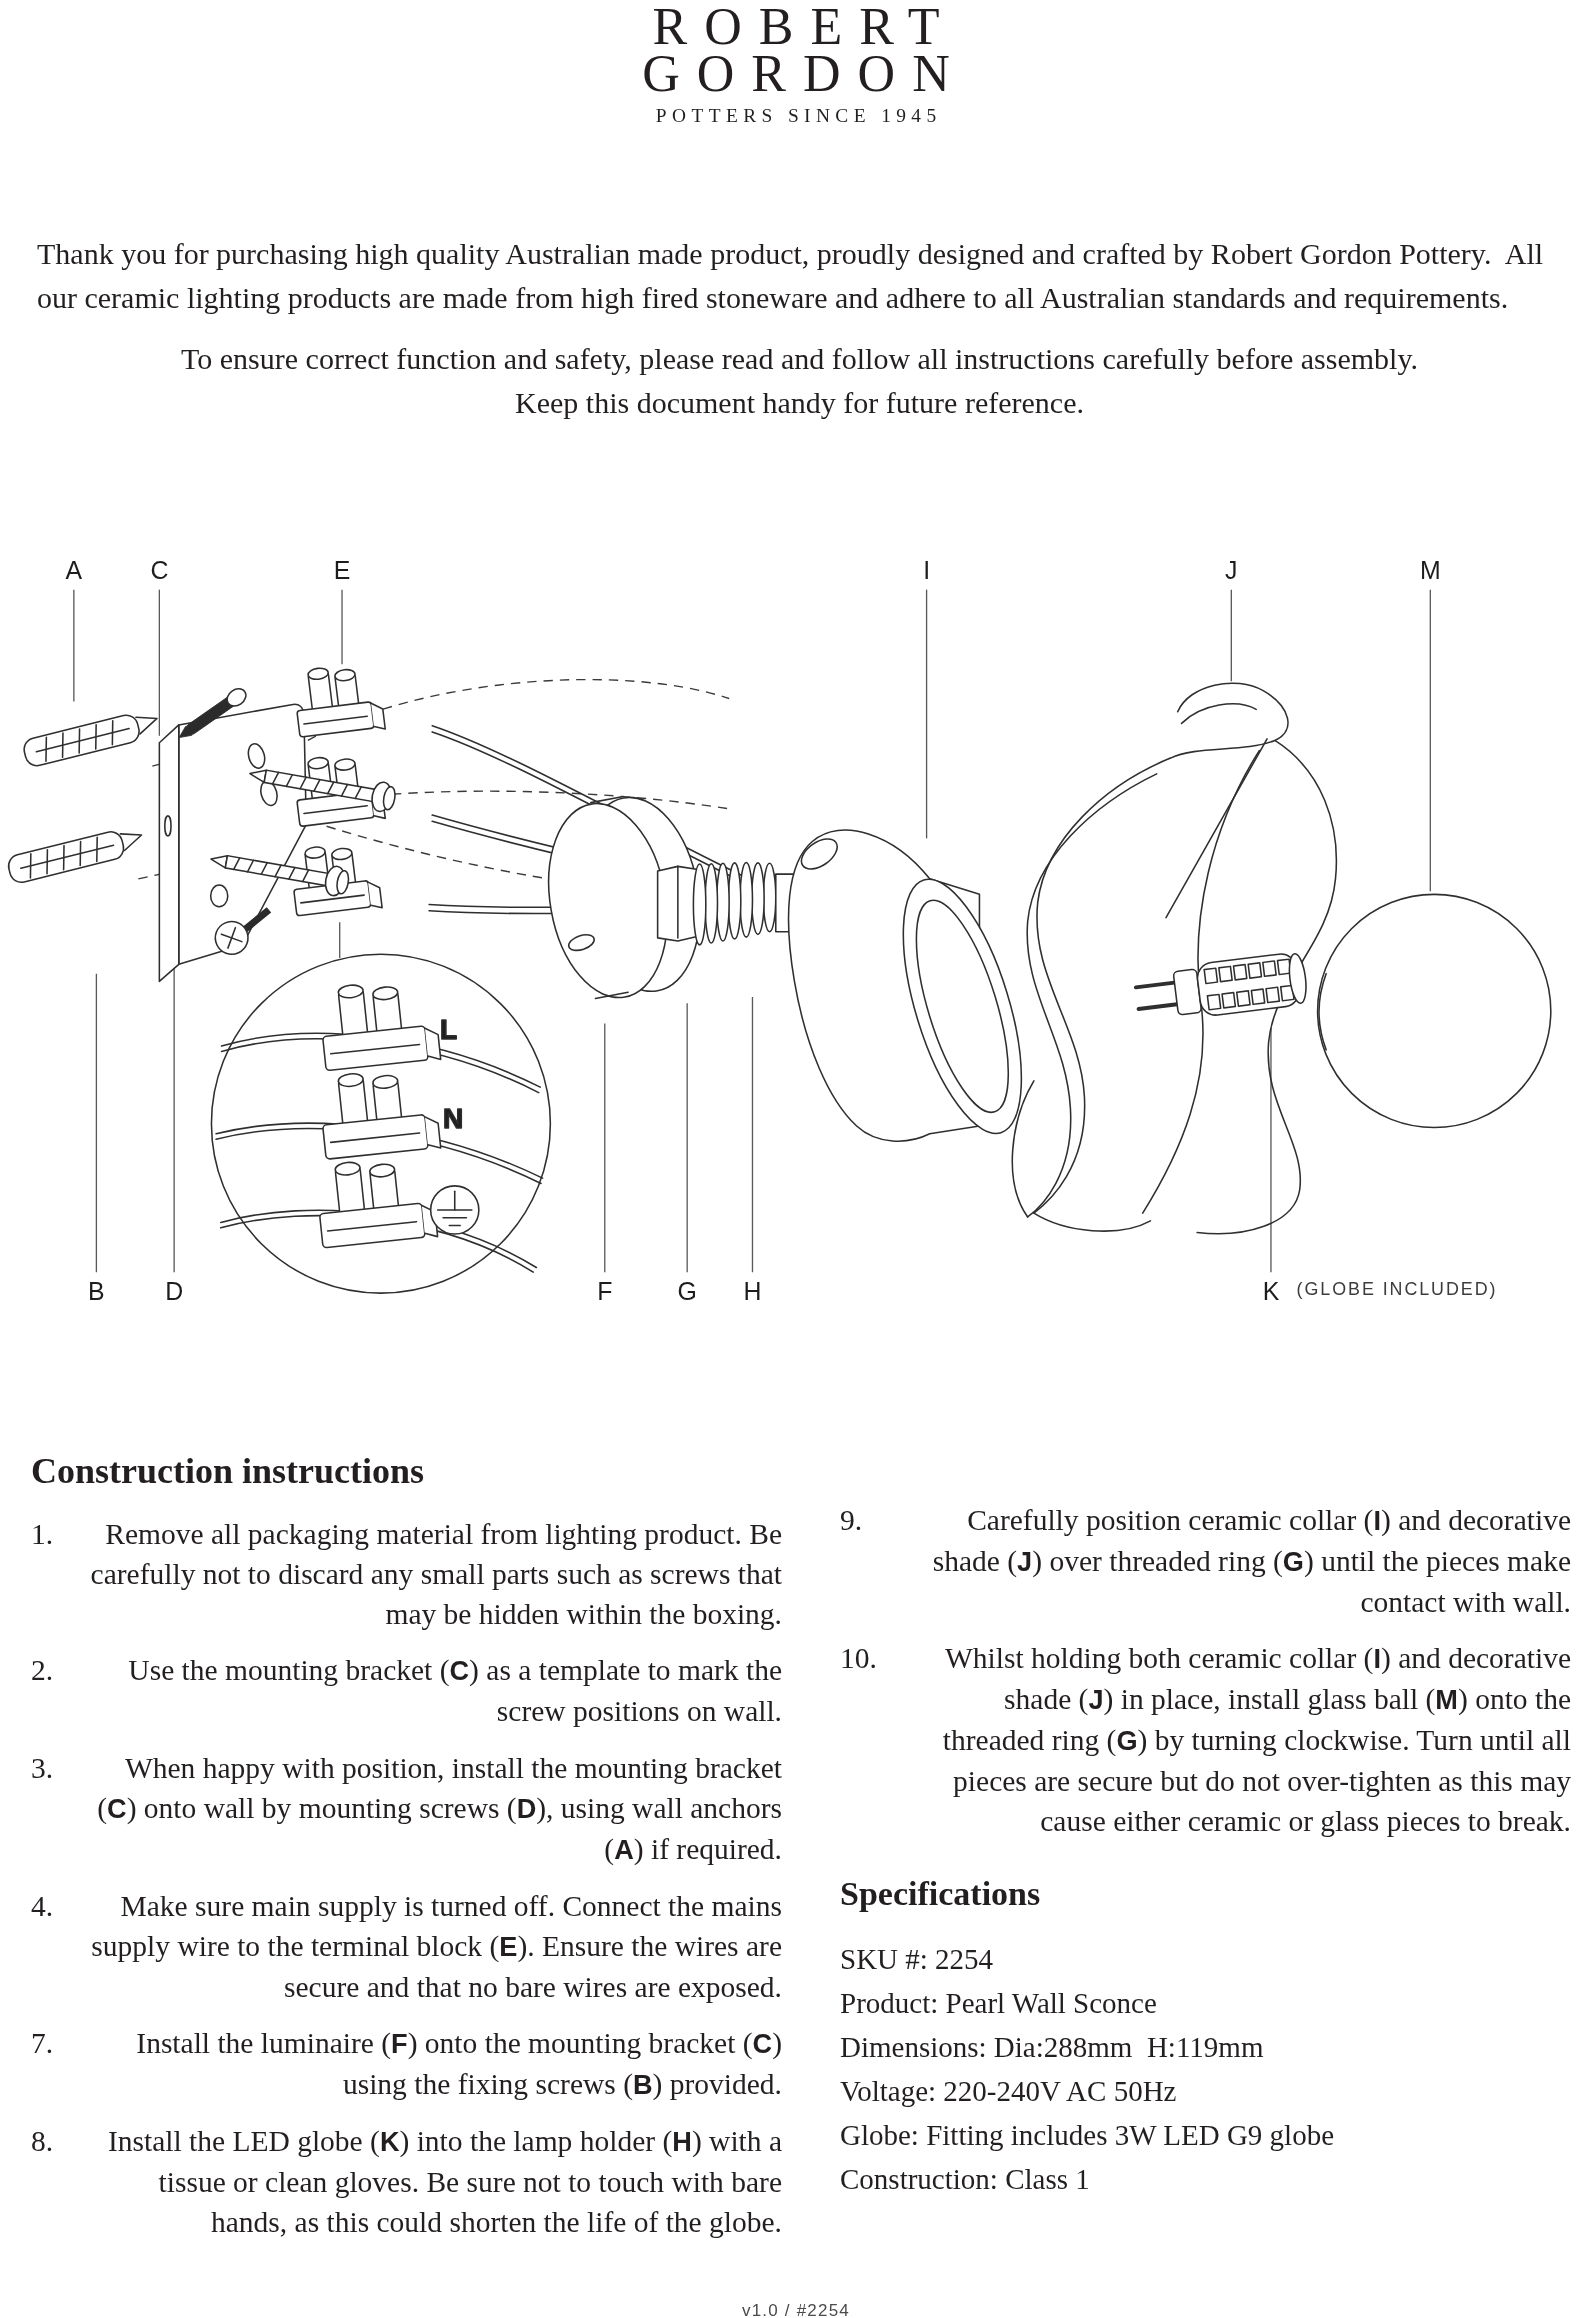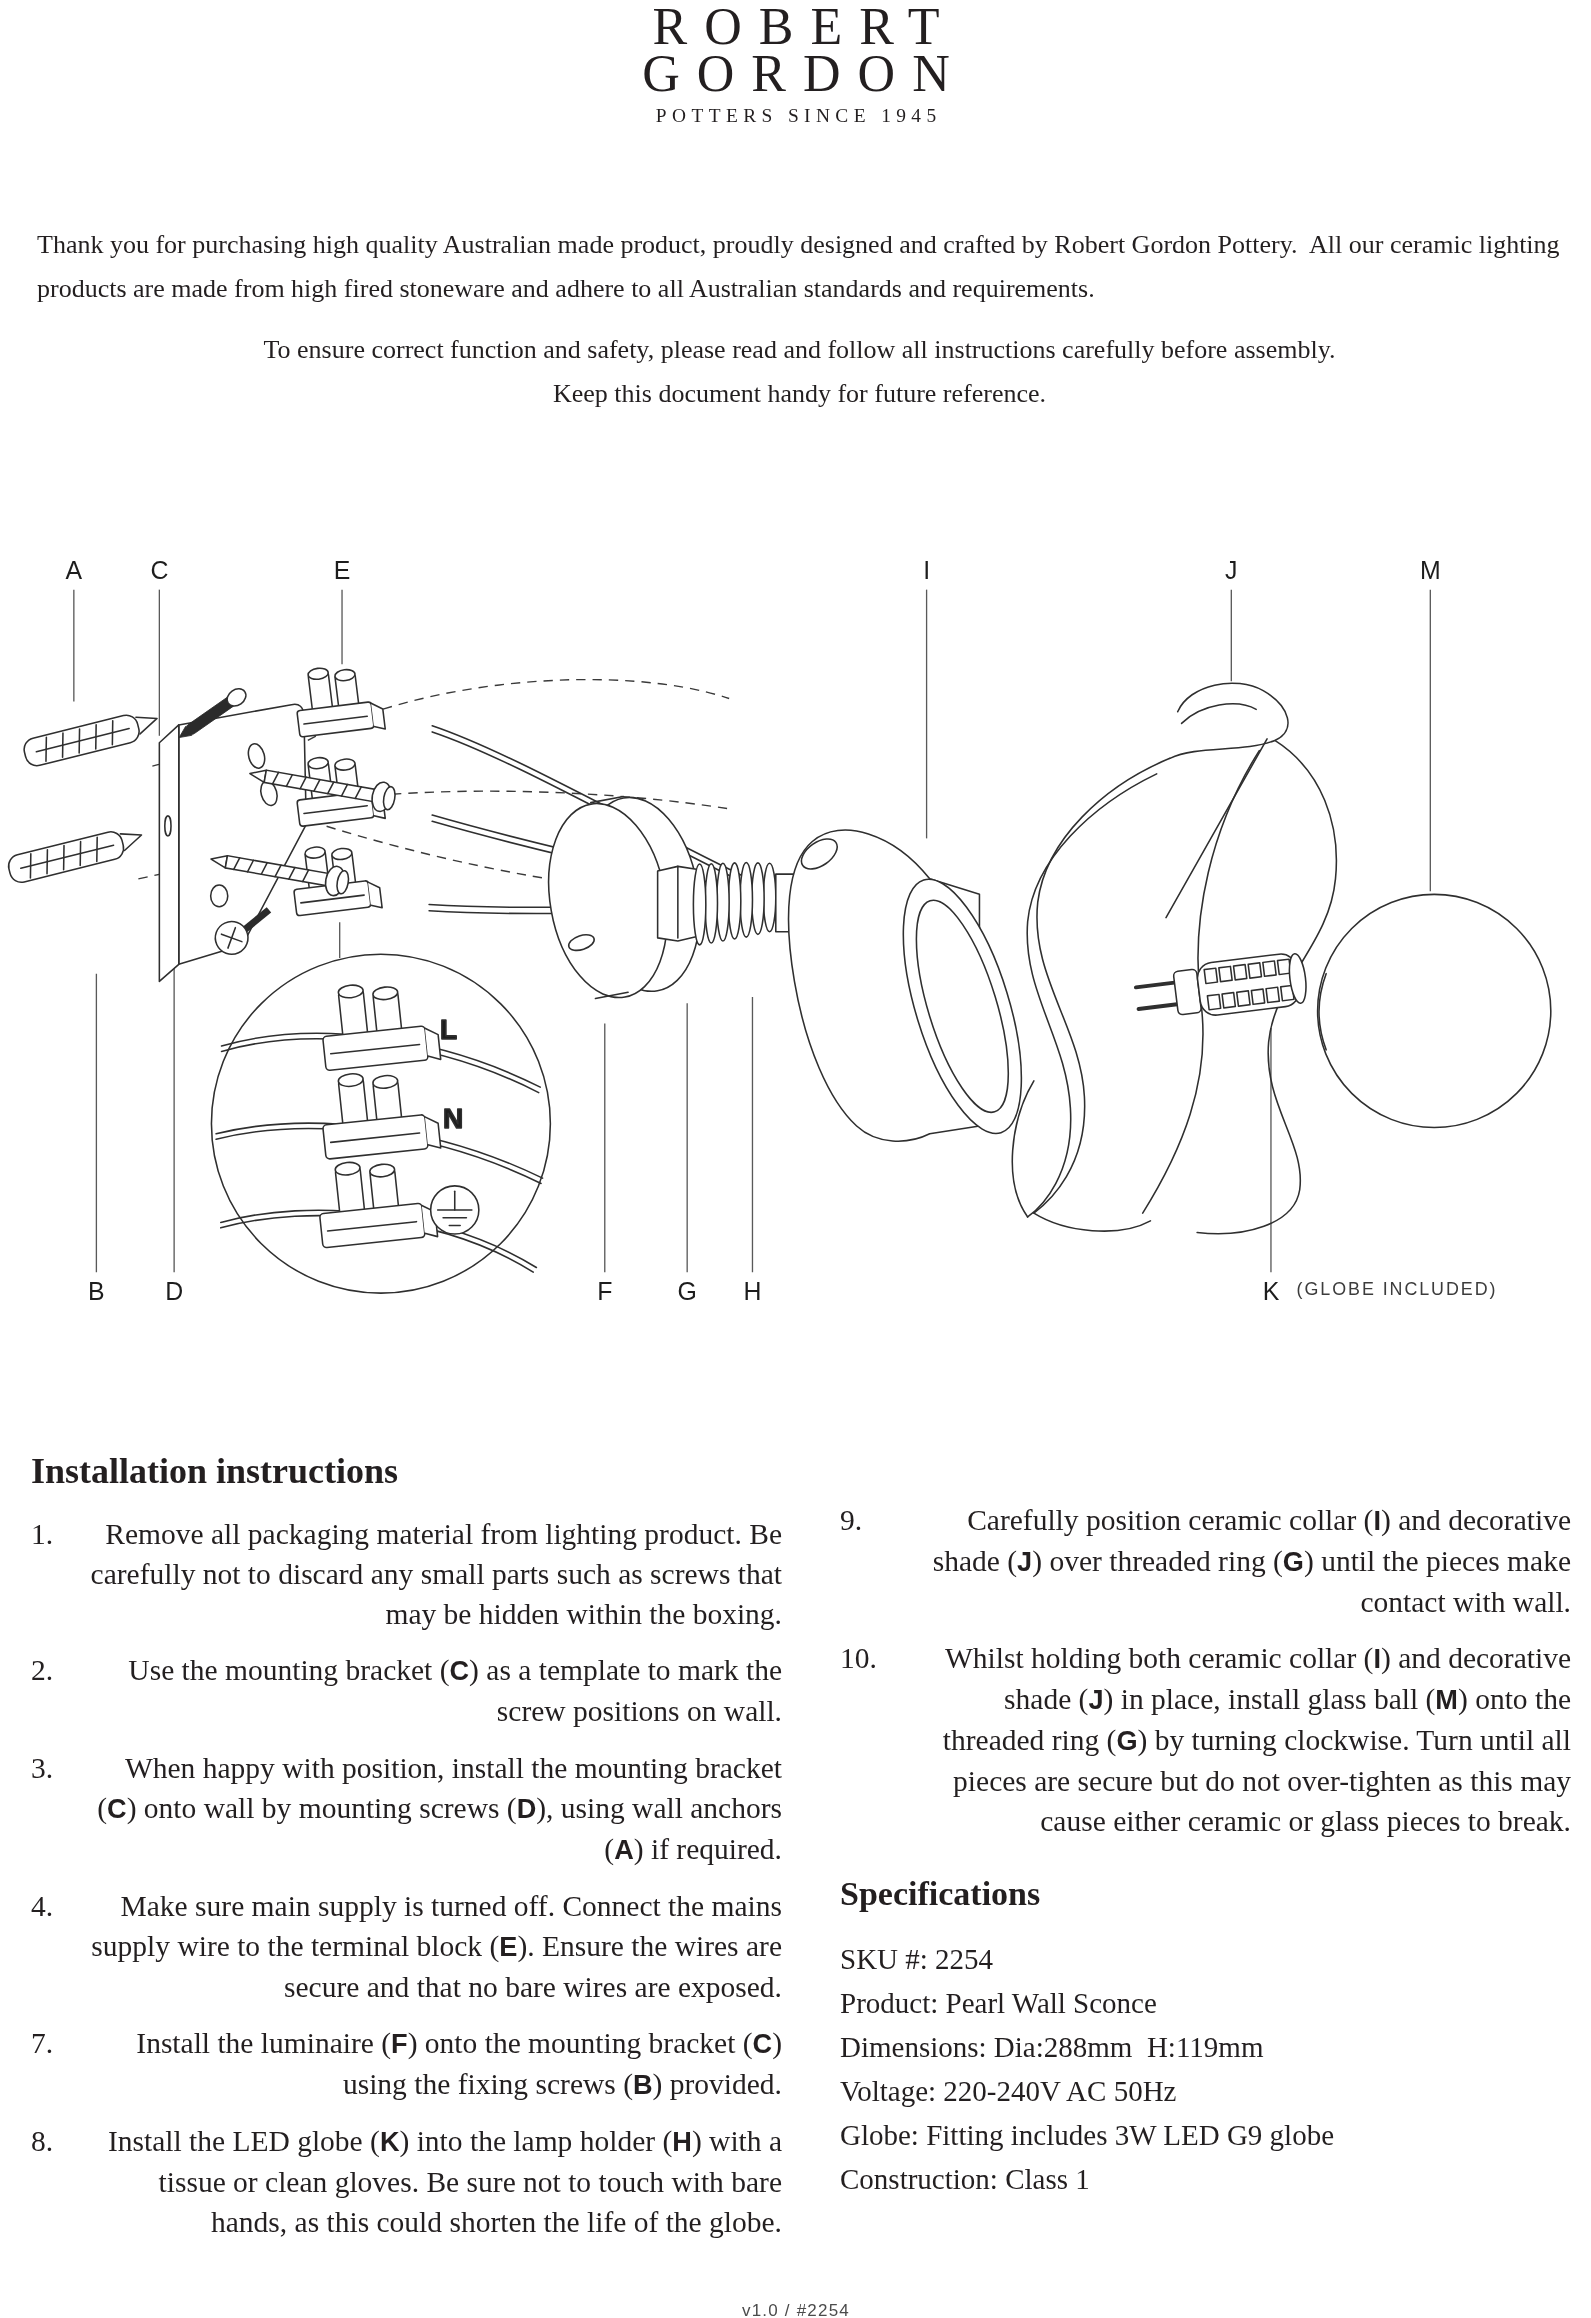--- a/index.html
+++ b/index.html
@@ -4,21 +4,21 @@
 <style>
   html,body{margin:0;padding:0;background:#ffffff;}
   body{width:1592px;height:2319px;position:relative;font-family:"Liberation Serif",serif;color:#231f20;overflow:hidden;}
 
   
   .logo{position:absolute;top:3.1px;left:0;width:100%;text-align:center;}
   .logo .name{font-weight:400;font-size:52px;line-height:47px;letter-spacing:17px;text-indent:17px;}
   .logo .tagline{margin-top:8px;font-size:19.4px;letter-spacing:5.4px;text-indent:5.4px;font-weight:400;}
 
   
-  .intro{position:absolute;left:37px;top:223px;width:1525px;font-size:26px;line-height:44px;}
+  .intro{position:absolute;left:37px;top:232px;width:1525px;font-size:30px;line-height:44px;}
   .intro p{margin:0 0 17px 0;white-space:pre-wrap;}
   .intro .blockline{display:block;text-align:center;}
 
   
   .diagram-svg{position:absolute;left:0;top:529px;}
   .ln{stroke:#2f2f2f;stroke-width:2;fill:none;stroke-linecap:round;stroke-linejoin:round;}
   .wfill{fill:#ffffff;}
   .dk{fill:#2b2b2b;stroke:#2b2b2b;}
   .leader{stroke:#595959;stroke-width:1.7;fill:none;}
   .dash{stroke:#3a3a3a;stroke-width:1.8;fill:none;stroke-dasharray:12 9;}
@@ -333,21 +333,21 @@
       <line x1="585" y1="1532" x2="585" y2="1556"></line>
       <line x1="563" y1="1556" x2="607" y2="1556"></line>
       <line x1="570" y1="1566" x2="600" y2="1566"></line>
       <line x1="578" y1="1576" x2="592" y2="1576"></line>
     </g>
   </g>
 </svg>
 
 <section class="cols">
   <div class="col-left">
-    <h2 class="sect">Installation instructions</h2>
+    <h2 class="sect">Construction instructions</h2>
 
     <div class="step">
       <span class="step-num">1.</span>
       <span class="step-text">Remove all packaging material from lighting product. Be carefully not to discard any small parts such as screws that may be hidden within the boxing.</span>
     </div>
     <div class="step">
       <span class="step-num">2.</span>
       <span class="step-text">Use the mounting bracket (<span class="ref">C</span>) as a template to mark the screw positions on wall.</span>
     </div>
     <div class="step">

